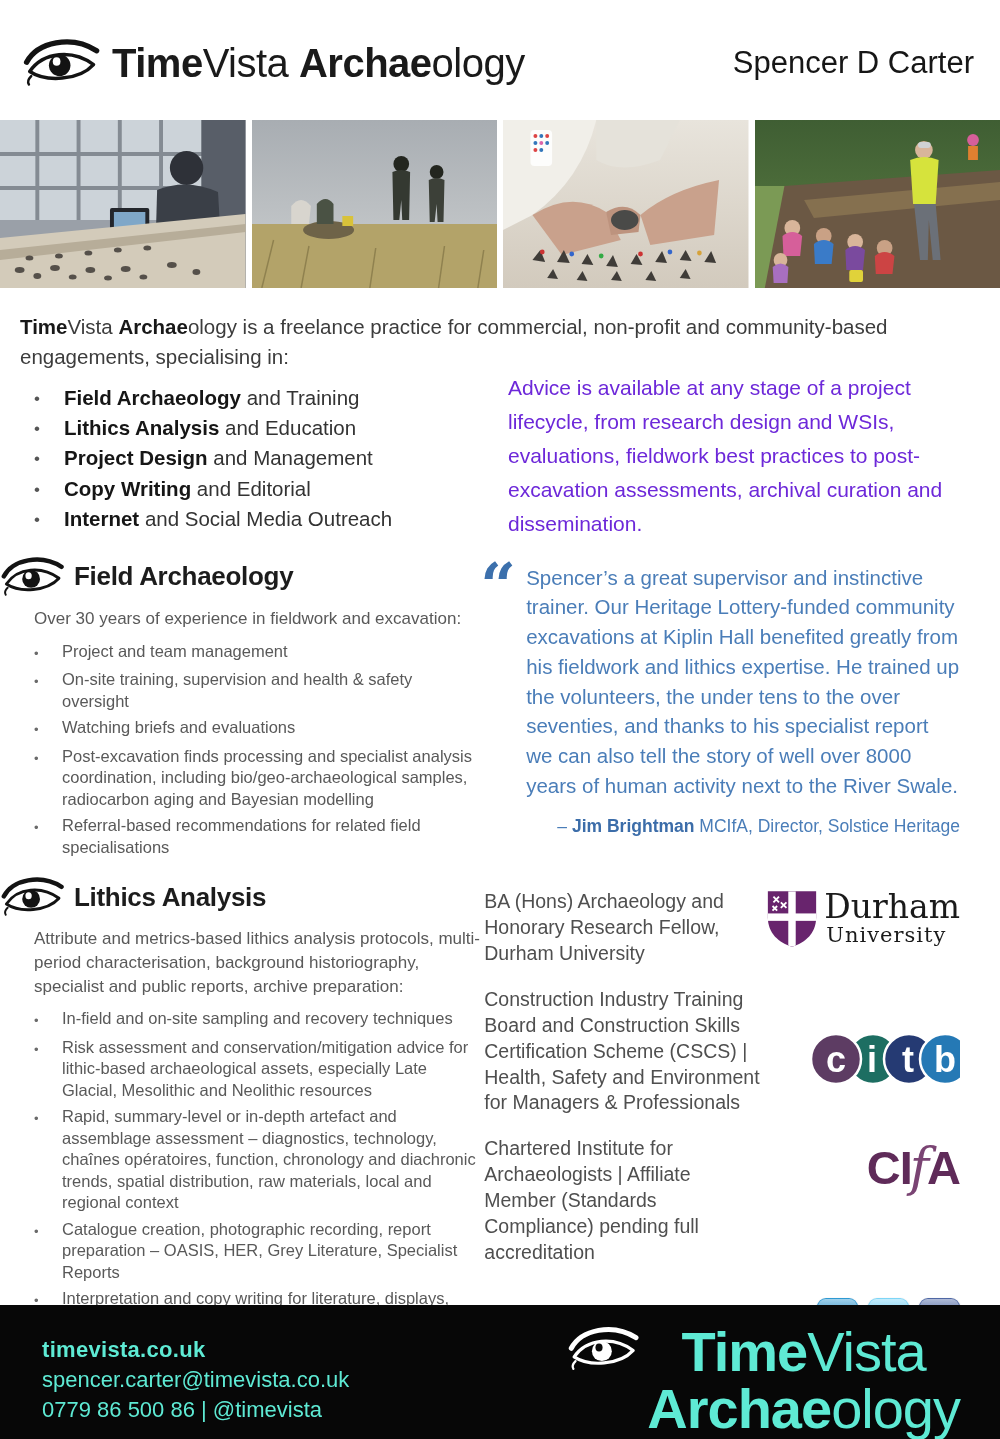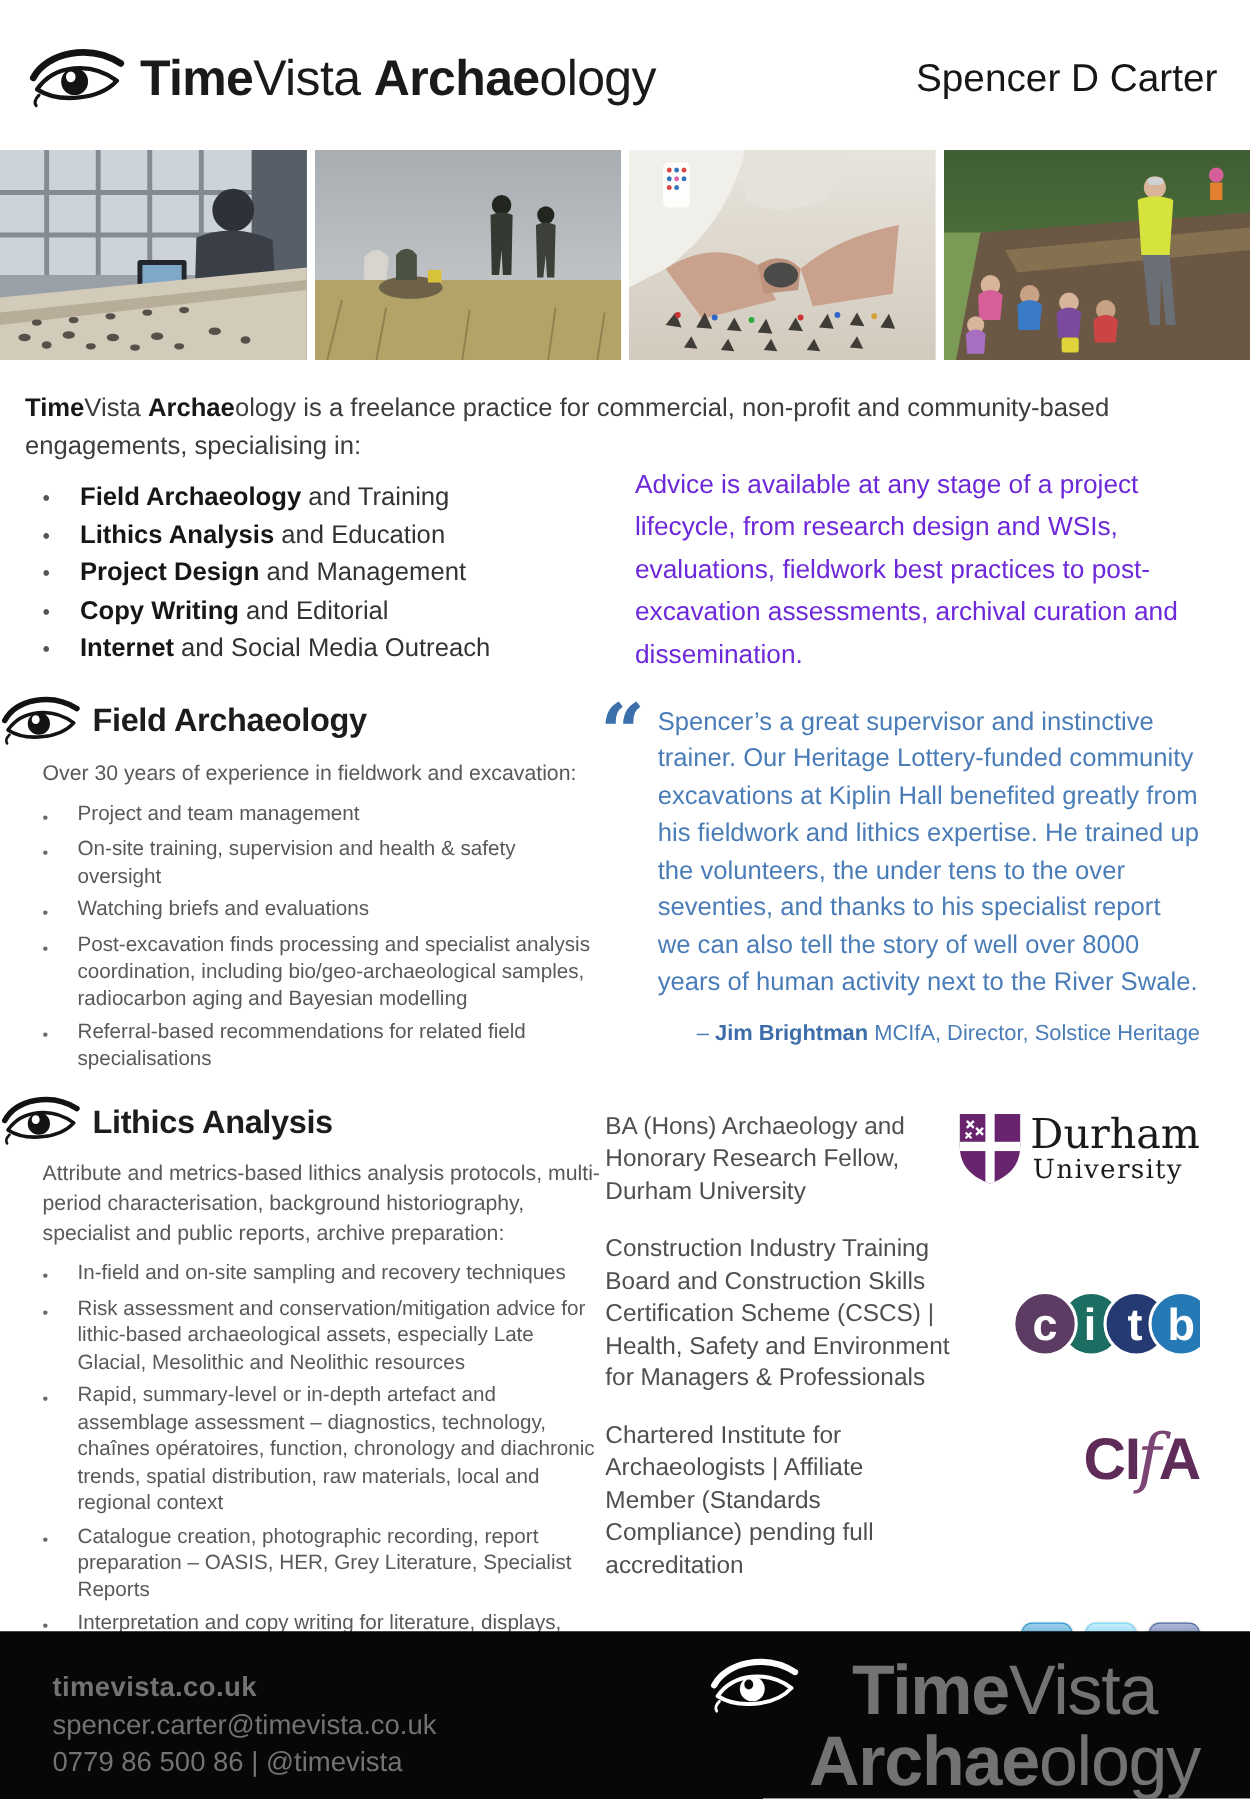--- a/index.html
+++ b/index.html
@@ -60,35 +60,35 @@
   .cred-logo { margin-left:auto; display:flex; justify-content:flex-end; align-items:flex-start; }
 
   .durham { display:flex; align-items:center; }
   .durham-text { margin-left:6px; font-family:"DejaVu Serif", serif; color:#1a1a1a; }
   .durham-l1 { font-size:33px; line-height:1; }
   .durham-l2 { font-size:21px; line-height:1.15; letter-spacing:1px; margin-left:2px; }
 
   .citb { position:relative; width:152px; height:56px; margin-top:44px; }
   .citb svg { display:block; }
 
-  .cifa { margin-top:10px; display:flex; color:#5f2b59; }
+  .cifa { margin-top:10px; display:flex; align-items:flex-end; color:#5f2b59; }
   .cifa .p1,.cifa .p3 { font-size:47px; font-weight:700; line-height:0.9; letter-spacing:-1px; }
   .cifa .p2 { font-family:"DejaVu Serif", serif; font-style:italic; font-size:52px; line-height:0.82; color:#7a4473; margin:0 -2px; }
 
   .social { display:flex; gap:10px; margin-top:12px;align-items:flex-end; }
   .si { width:41px; height:41px; border-radius:9px; position:relative; display:flex; align-items:center; justify-content:center; box-shadow:0 1px 2px rgba(0,0,0,.35); overflow:hidden; }
   .si::before { content:""; position:absolute; top:1px; left:1px; right:1px; height:46%; border-radius:8px 8px 12px 12px; background:linear-gradient(rgba(255,255,255,.55),rgba(255,255,255,.06)); }
   .si-li { background:linear-gradient(#2e9ad3,#0f5f98); }
   .si-tw { background:linear-gradient(#7fd6f7,#2aa4de); }
   .si-fb { background:linear-gradient(#4f68a5,#2e4c8c); }
   .si-li span { font-weight:700; font-size:20px; color:#fff; position:relative; }
   .si-fb span { font-family:"DejaVu Serif", serif; font-weight:700; font-size:27px; color:#fff; position:relative; top:4px; left:4px; }
 
   
-  .footer { position:absolute; left:0; right:0; bottom:0; height:134px; background:#070707; color:#737373; display:flex; align-items:center; padding:16px 40px 0 42px; }
+  .footer { position:absolute; left:0; right:0; bottom:0; height:134px; background:#070707; color:#5eead4; display:flex; align-items:center; padding:16px 40px 0 42px; }
   .contact { display:flex; flex-direction:column; gap:4px; }
   .contact .site { font-weight:700; font-size:22px; letter-spacing:0.3px; }
   .contact .mail, .contact .phone { font-size:22px; font-weight:400; }
   .footer-brand { margin-left:auto; display:flex; align-items:center; gap:6px; }
   .fb-lines { text-align:center; font-size:56px; line-height:1.02; letter-spacing:-1px; white-space:nowrap; }
 
   ul { margin:0; }
 </style>
 </head>
 <body>

